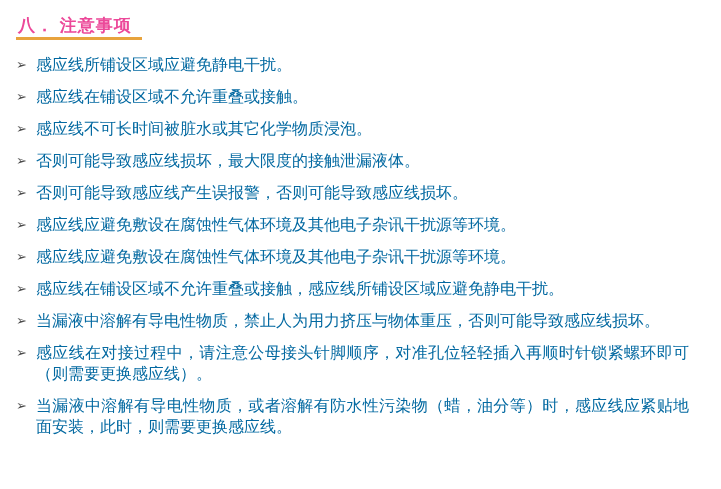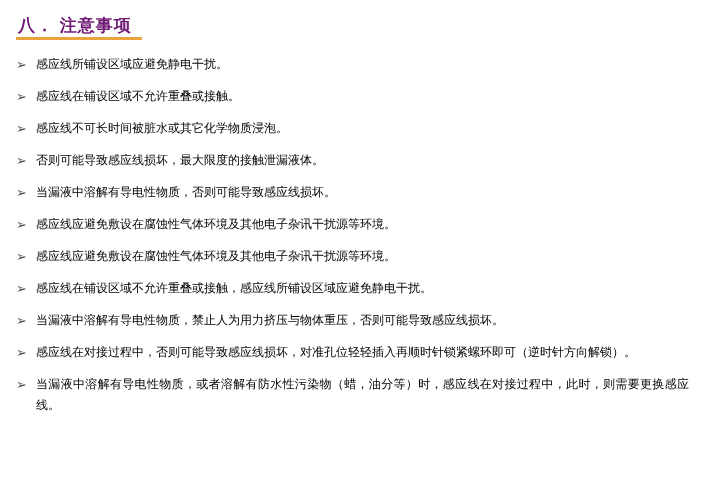--- a/index.html
+++ b/index.html
@@ -19,21 +19,21 @@
     width: 721px;
     height: 489px;
     box-sizing: border-box;
     padding: 10px 14px 0 14px;
   }
   .section-heading {
     display: inline-block;
     position: relative;
     font-size: 17px;
     font-weight: bold;
-    color: #701a75;
+    color: #ec4899;
     letter-spacing: 1px;
     padding: 2px 10px 4px 2px;
     margin: 4px 0 14px 2px;
     line-height: 1.2;
   }
   .section-heading .underline-bar {
     position: absolute;
     left: 0;
     right: 0;
     bottom: 0;
@@ -55,23 +55,23 @@
     flex: 0 0 auto;
     width: 20px;
     color: #4a4a4a;
     font-size: 13px;
     line-height: 21px;
     text-align: left;
     padding-left: 2px;
   }
   .note-text {
     flex: 1 1 auto;
-    font-size: 12px;
+    font-size: 16px;
     line-height: 21px;
-    color: #000000;
+    color: #0369a1;
     text-align: justify;
     padding-right: 18px;
   }
 </style>
 </head>
 <body>
 
 <div class="page">
 
   <div class="section-heading">
@@ -96,21 +96,21 @@
       <span class="note-text">感应线不可长时间被脏水或其它化学物质浸泡。</span>
     </li>
 
     <li class="note-item">
       <span class="bullet">➢</span>
       <span class="note-text">否则可能导致感应线损坏，最大限度的接触泄漏液体。</span>
     </li>
 
     <li class="note-item">
       <span class="bullet">➢</span>
-      <span class="note-text">当漏液中溶解有导电性物质，否则可能导致感应线损坏。</span>
+      <span class="note-text">否则可能导致感应线产生误报警，否则可能导致感应线损坏。</span>
     </li>
 
     <li class="note-item">
       <span class="bullet">➢</span>
       <span class="note-text">感应线应避免敷设在腐蚀性气体环境及其他电子杂讯干扰源等环境。</span>
     </li>
 
     <li class="note-item">
       <span class="bullet">➢</span>
       <span class="note-text">感应线应避免敷设在腐蚀性气体环境及其他电子杂讯干扰源等环境。</span>
@@ -121,22 +121,22 @@
       <span class="note-text">感应线在铺设区域不允许重叠或接触，感应线所铺设区域应避免静电干扰。</span>
     </li>
 
     <li class="note-item">
       <span class="bullet">➢</span>
       <span class="note-text">当漏液中溶解有导电性物质，禁止人为用力挤压与物体重压，否则可能导致感应线损坏。</span>
     </li>
 
     <li class="note-item">
       <span class="bullet">➢</span>
-      <span class="note-text">感应线在对接过程中，否则可能导致感应线损坏，对准孔位轻轻插入再顺时针锁紧螺环即可（逆时针方向解锁）。</span>
+      <span class="note-text">感应线在对接过程中，请注意公母接头针脚顺序，对准孔位轻轻插入再顺时针锁紧螺环即可（则需要更换感应线）。</span>
     </li>
 
     <li class="note-item">
       <span class="bullet">➢</span>
-      <span class="note-text">当漏液中溶解有导电性物质，或者溶解有防水性污染物（蜡，油分等）时，感应线在对接过程中，此时，则需要更换感应线。</span>
+      <span class="note-text">当漏液中溶解有导电性物质，或者溶解有防水性污染物（蜡，油分等）时，感应线应紧贴地面安装，此时，则需要更换感应线。</span>
     </li>
 
   </ul>
 </div>
 
 </body></html>

